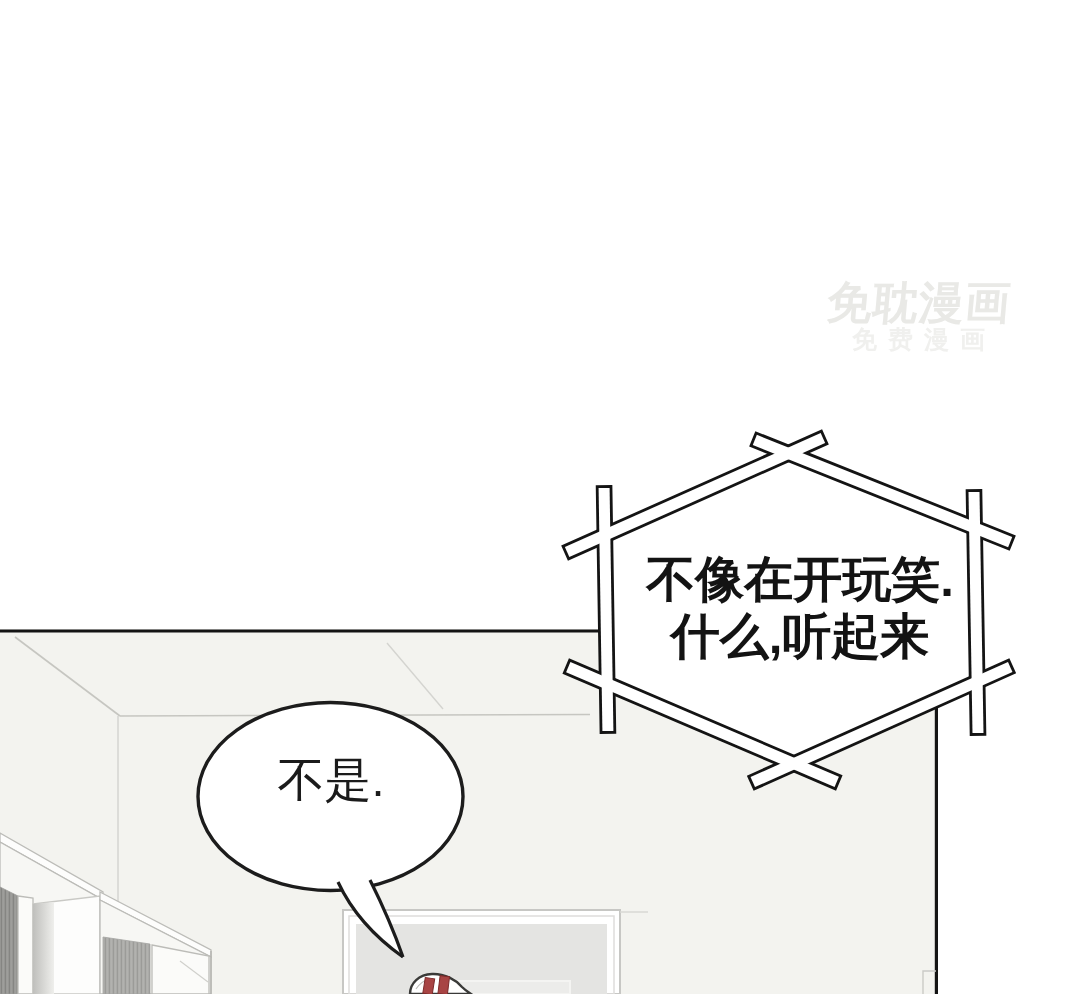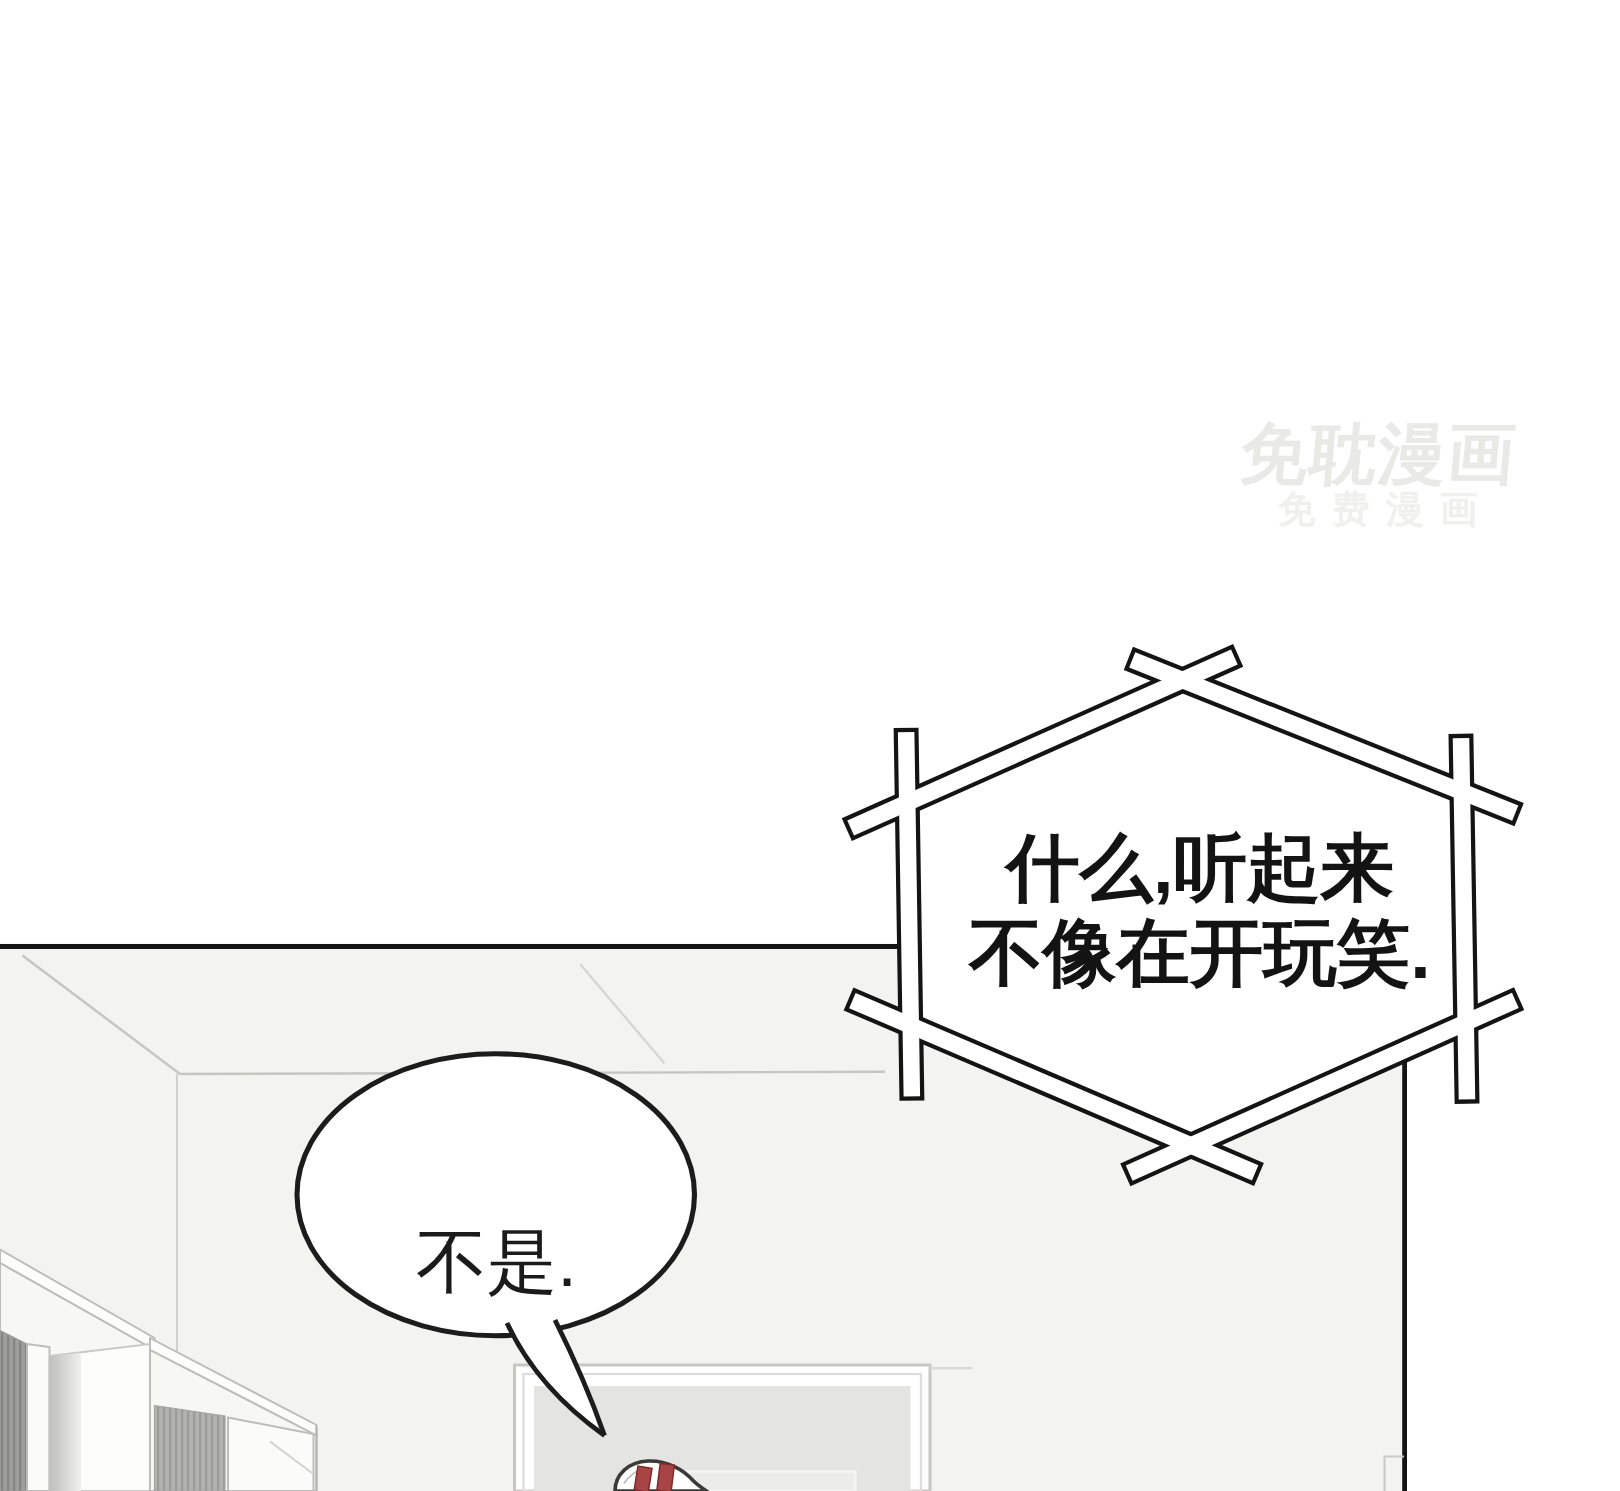--- a/index.html
+++ b/index.html
@@ -20,21 +20,21 @@
     font-size:25px; font-weight:700; letter-spacing:11px;
     color:#f0f0ee;
   }
   .hex-text {
     position:absolute; left:604px; top:551px; width:392px;
     text-align:center; font-size:49px; line-height:57px;
     font-weight:700; color:#131313;
   }
   .hex-text div { white-space:nowrap; }
   .reply-text {
-    left:231px; top:816px; width:200px; text-align:center;
+    left:231px; top:755px; width:200px; text-align:center;
     font-size:47px; line-height:50px; font-weight:400; color:#1b1b1b;
   }
 </style>
 </head>
 <body>
 
 <div class="stage">
 
   <svg width="1080" height="994" viewBox="0 0 1080 994">
     <defs>
@@ -130,19 +130,19 @@
         <use href="#stk-l" transform="rotate(89.1 606 609.5)"></use>
         <use href="#stk-r" transform="rotate(89.05 976 612.5)"></use>
       </g>
     </g>
   </svg>
 
   <div class="txt wm1">免耽漫画</div>
   <div class="txt wm2">免费漫画</div>
 
   <div class="hex-text">
+    <div>不像在开玩笑.</div>
     <div>什么,听起来</div>
-    <div>不像在开玩笑.</div>
   </div>
 
   <div class="txt reply-text">不是.</div>
 
 </div>
 
 </body></html>

